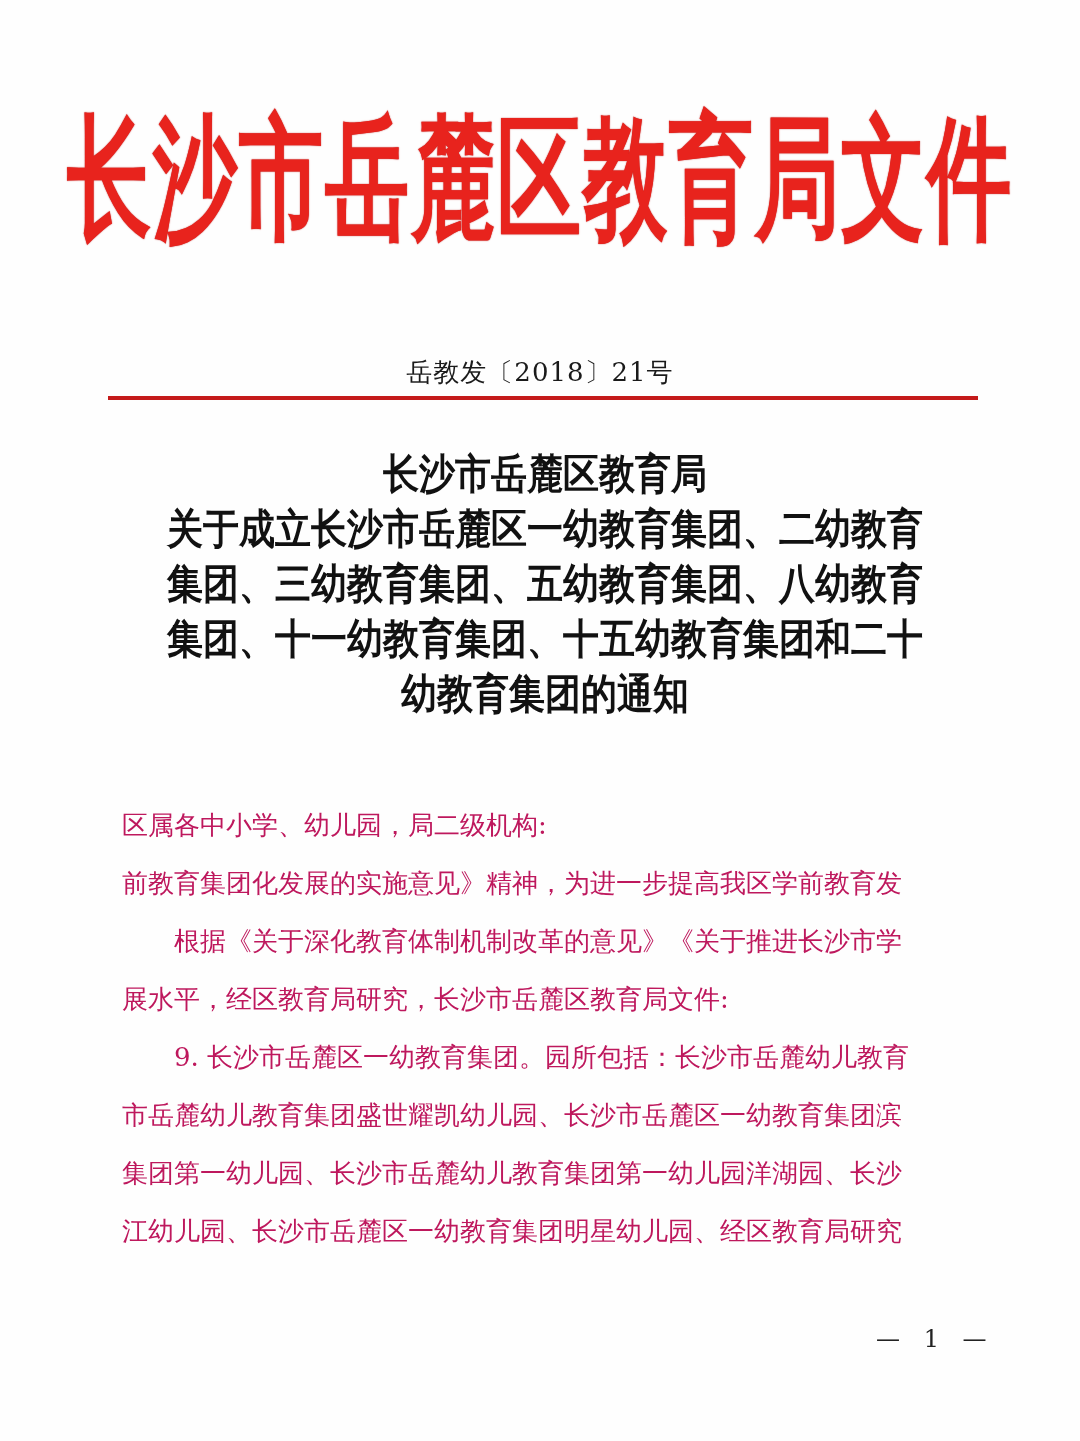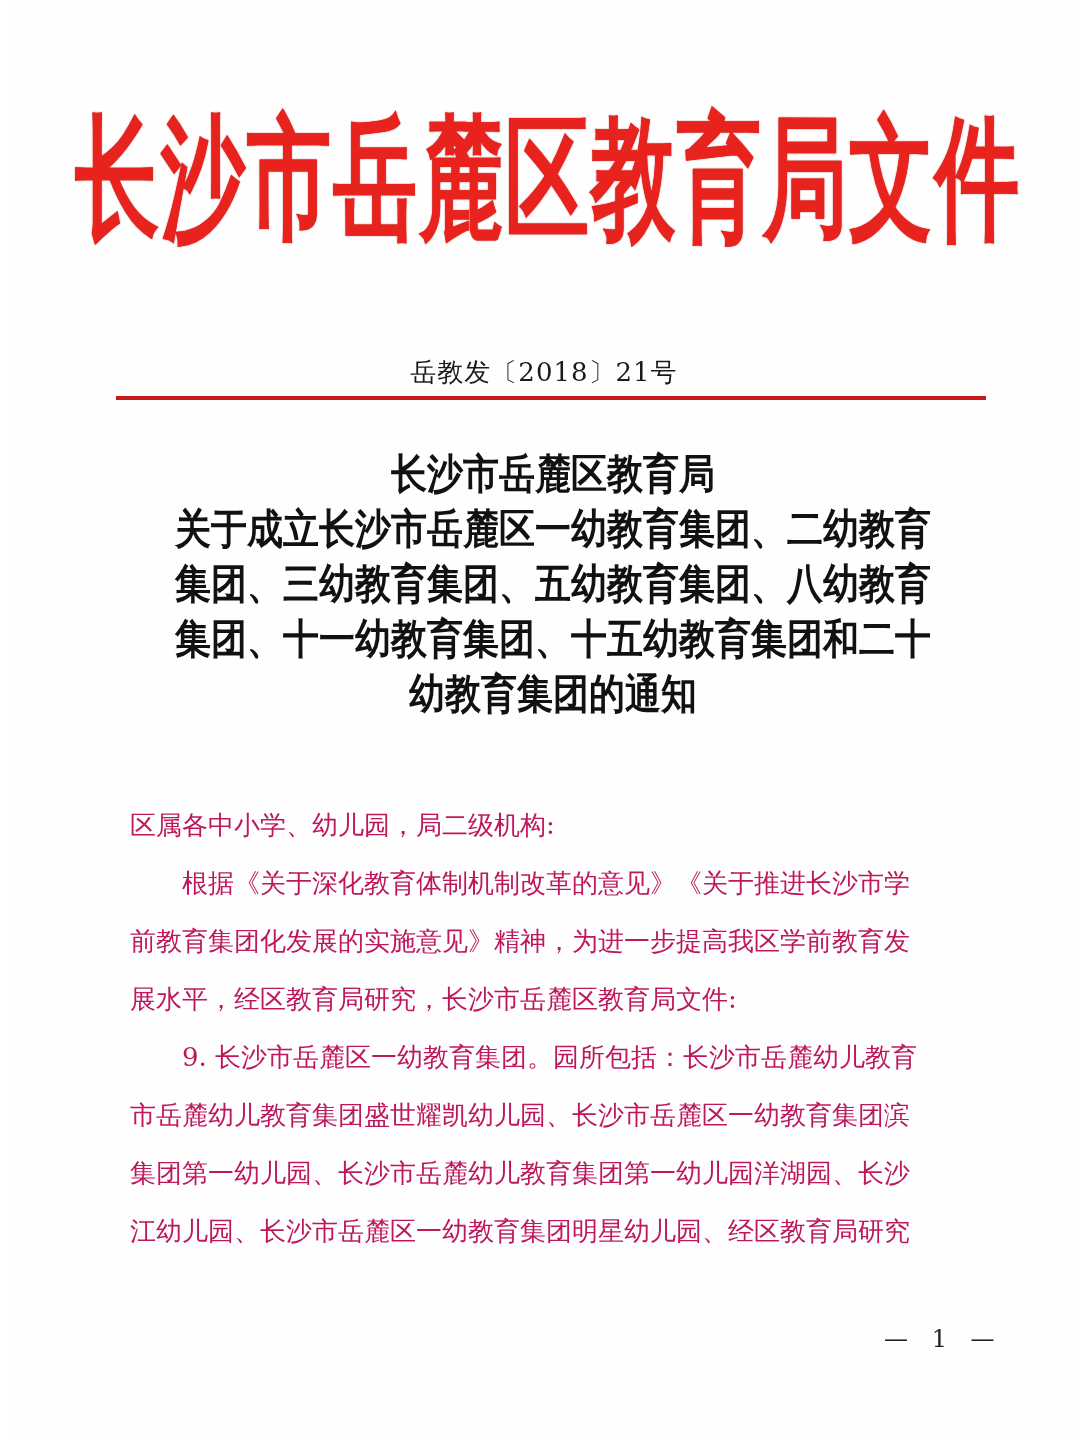--- a/index.html
+++ b/index.html
@@ -4,21 +4,21 @@
 <style>
   html, body { margin: 0; padding: 0; }
   body {
     width: 1080px; height: 1441px;
     background: #ffffff;
     position: relative;
     overflow: hidden;
     font-family: "DejaVu Serif", "Liberation Serif", serif;
     color: #111;
   }
-  .page { position: absolute; inset: 0; background: #fefefe; margin-left: 8px; }
+  .page { position: absolute; inset: 0; background: #fefefe; }
   .masthead {
     position: absolute; left: 120px; top: 100px; width: 840px; height: 160px;
     display: flex; align-items: center; justify-content: center;
     color: #e8231d;
     font-family: "DejaVu Serif", serif;
     font-size: 84px; font-weight: bold;
     letter-spacing: 2px;
     transform: scaleY(1.6);
     transform-origin: center;
     text-shadow: 0 0 1px #b01010;
@@ -64,22 +64,22 @@
   <div class="title" style="top:450px;font-family:Liberation Mono, monospace;">
     <span class="line">长沙市岳麓区教育局</span>
     <span class="line">关于成立长沙市岳麓区一幼教育集团、二幼教育</span>
     <span class="line">集团、三幼教育集团、五幼教育集团、八幼教育</span>
     <span class="line">集团、十一幼教育集团、十五幼教育集团和二十</span>
     <span class="line">幼教育集团的通知</span>
   </div>
 
   <div class="body-text" style="top:796px;">
     <span class="p">区属各中小学、幼儿园，局二级机构:</span>
+    <span class="p">前教育集团化发展的实施意见》精神，为进一步提高我区学前教育发</span>
     <span class="p indent">根据《关于深化教育体制机制改革的意见》《关于推进长沙市学</span>
-    <span class="p">前教育集团化发展的实施意见》精神，为进一步提高我区学前教育发</span>
     <span class="p">展水平，经区教育局研究，长沙市岳麓区教育局文件:</span>
     <span class="p indent">9. 长沙市岳麓区一幼教育集团。园所包括：长沙市岳麓幼儿教育</span>
     <span class="p">市岳麓幼儿教育集团盛世耀凯幼儿园、长沙市岳麓区一幼教育集团滨</span>
     <span class="p">集团第一幼儿园、长沙市岳麓幼儿教育集团第一幼儿园洋湖园、长沙</span>
     <span class="p">江幼儿园、长沙市岳麓区一幼教育集团明星幼儿园、经区教育局研究</span>
   </div>
 
   <div class="pagenum">— 1 —</div>
 </div>
 

